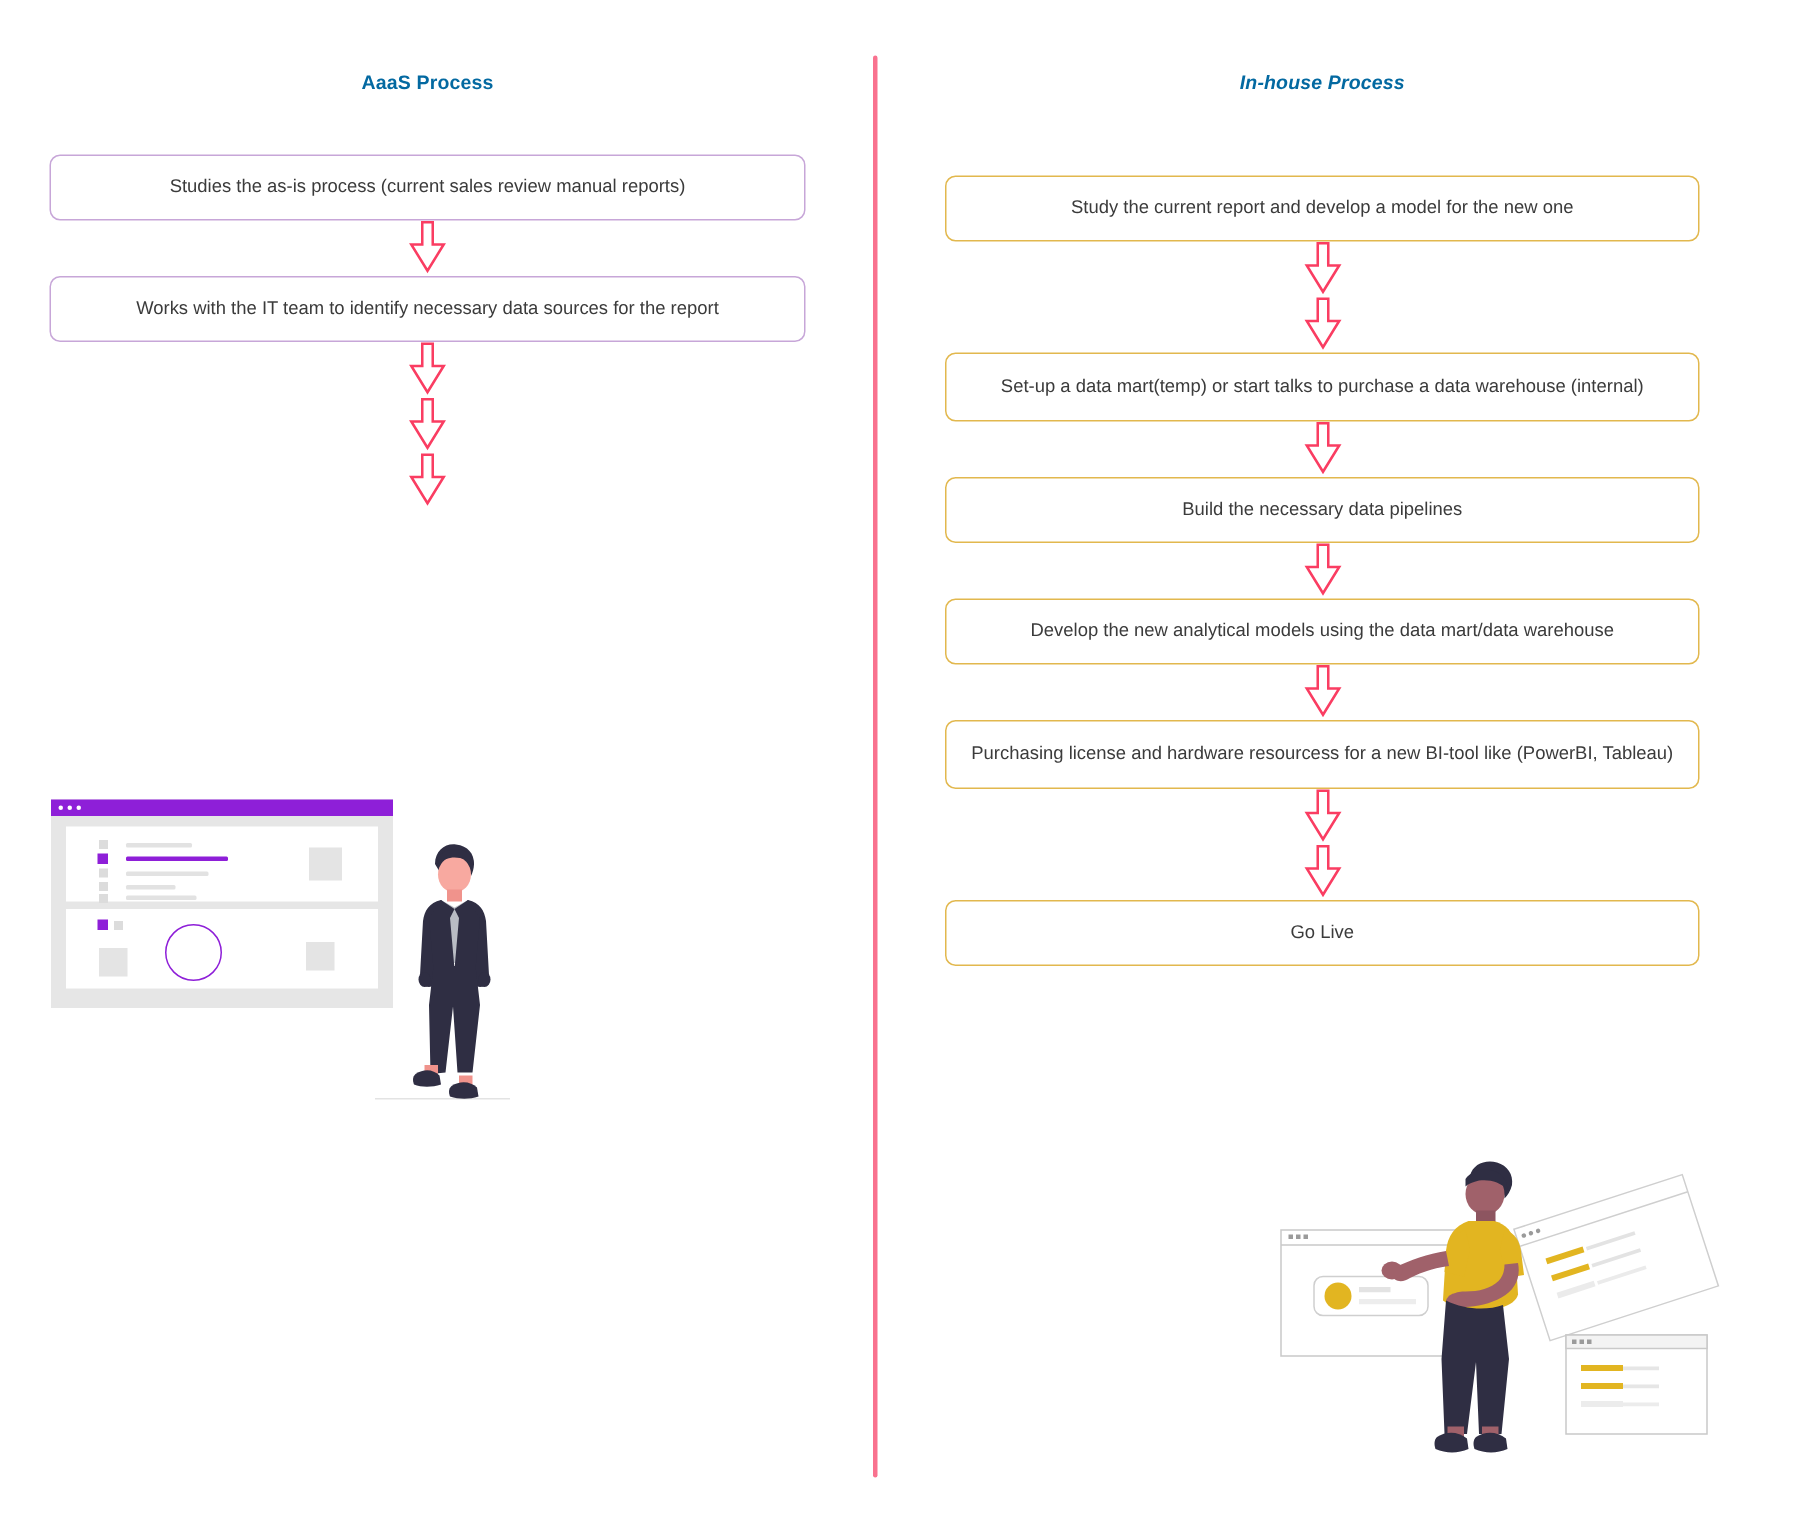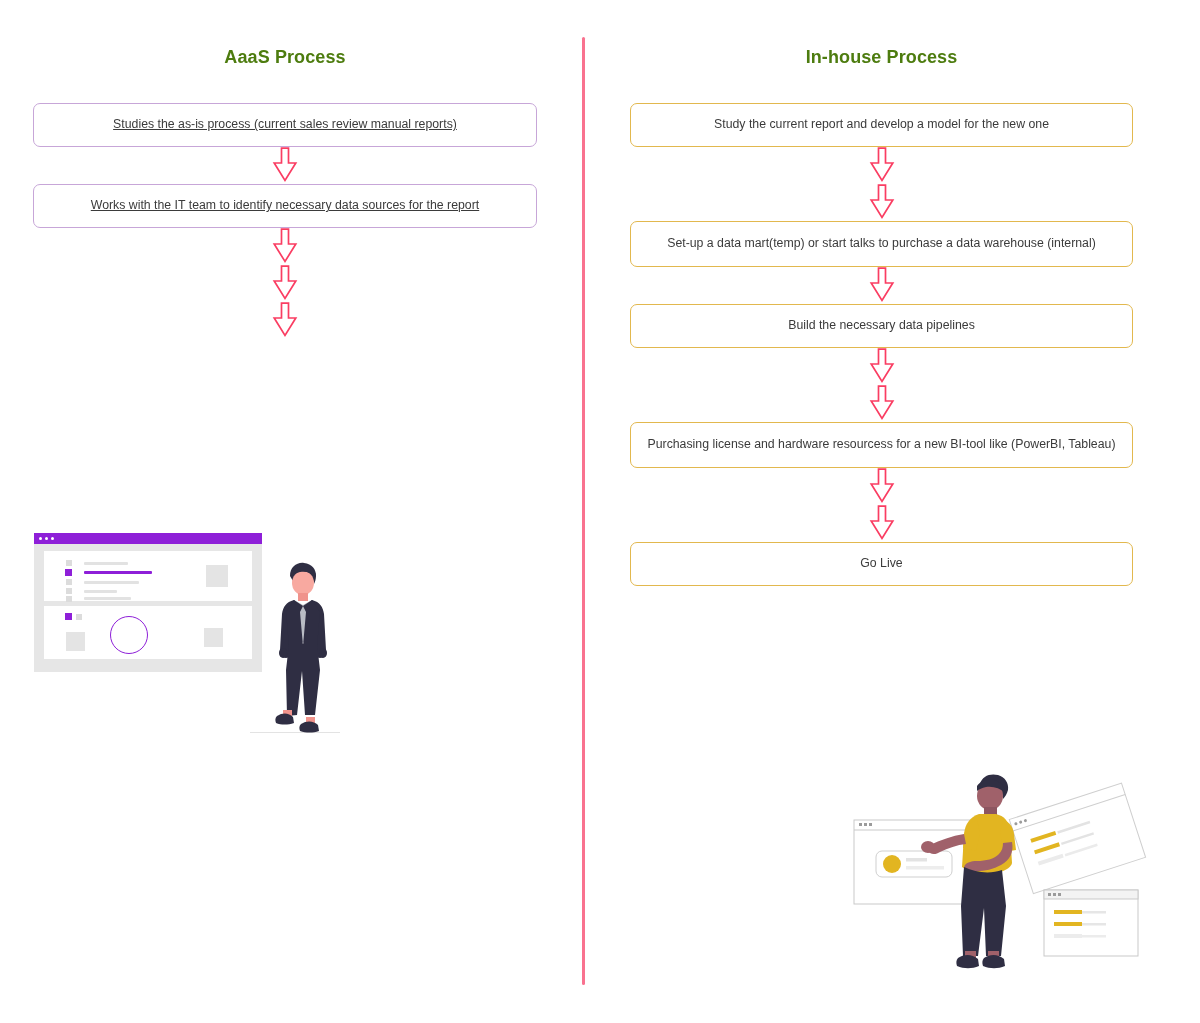--- a/index.html
+++ b/index.html
@@ -14,66 +14,66 @@
   .canvas {
     position: relative;
     width: 1200px;
     height: 1023px;
     background: #ffffff;
   }
 
   
   .col-title {
     position: absolute;
-    font-size: 18px;
+    font-size: 13px;
     font-weight: bold;
-    color: #4d7c0f;
+    color: #0369a1;
     text-align: center;
     letter-spacing: 0.1px;
     white-space: nowrap;
   }
   #title-left  { left: 33px;  width: 504px; top: 47px; }
-  #title-right { left: 630px; width: 503px; top: 47px; }
+  #title-right { left: 630px; width: 503px; top: 47px; font-style: italic; }
 
   
   .divider {
     position: absolute;
     left: 582px;
     top: 37px;
     width: 3px;
     height: 948px;
     background: #f9728f;
     border-radius: 2px;
   }
 
   
   .flow {
     position: absolute;
     display: flex;
     flex-direction: column;
     align-items: center;
   }
   #flow-left  { left: 33px;  top: 103px; width: 504px; }
-  #flow-right { left: 630px; top: 103px; width: 503px; }
+  #flow-right { left: 630px; top: 117px; width: 503px; }
 
   .step-box {
     width: 100%;
     min-height: 44px;
     border-radius: 7px;
     background: #ffffff;
     display: flex;
     align-items: center;
     justify-content: center;
     text-align: center;
     padding: 6px 14px;
     font-size: 12.3px;
     color: #3b3b3b;
     line-height: 1.45;
   }
-  .step-box.purple { border: 1.3px solid #c7a6d8; text-decoration: underline; }
+  .step-box.purple { border: 1.3px solid #c7a6d8; }
   .step-box.gold   { border: 1.3px solid #e2b84e; }
   .step-box.two-line { min-height: 46px; }
 
   
   .arrow {
     width: 28px;
     height: 37px;
     display: block;
     flex: 0 0 auto;
   }
@@ -207,20 +207,21 @@
     </div>
 
     <div class="step-box gold">Build the necessary data pipelines</div>
 
     <div class="arrow">
       <svg viewBox="0 0 28 37" xmlns="http://www.w3.org/2000/svg">
         <path d="M10.5 1.2 H17.5 V16 H24.8 L14 33.5 L3.2 16 H10.5 Z" fill="none" stroke="#fa3d62" stroke-width="1.7" stroke-linejoin="miter"></path>
       </svg>
     </div>
 
+    <div class="step-box gold">Develop the new analytical models using the data mart/data warehouse</div>
 
     <div class="arrow">
       <svg viewBox="0 0 28 37" xmlns="http://www.w3.org/2000/svg">
         <path d="M10.5 1.2 H17.5 V16 H24.8 L14 33.5 L3.2 16 H10.5 Z" fill="none" stroke="#fa3d62" stroke-width="1.7" stroke-linejoin="miter"></path>
       </svg>
     </div>
 
     <div class="step-box gold two-line">Purchasing license and hardware resourcess for a new BI-tool like (PowerBI, Tableau)</div>
 
     <div class="arrow">

